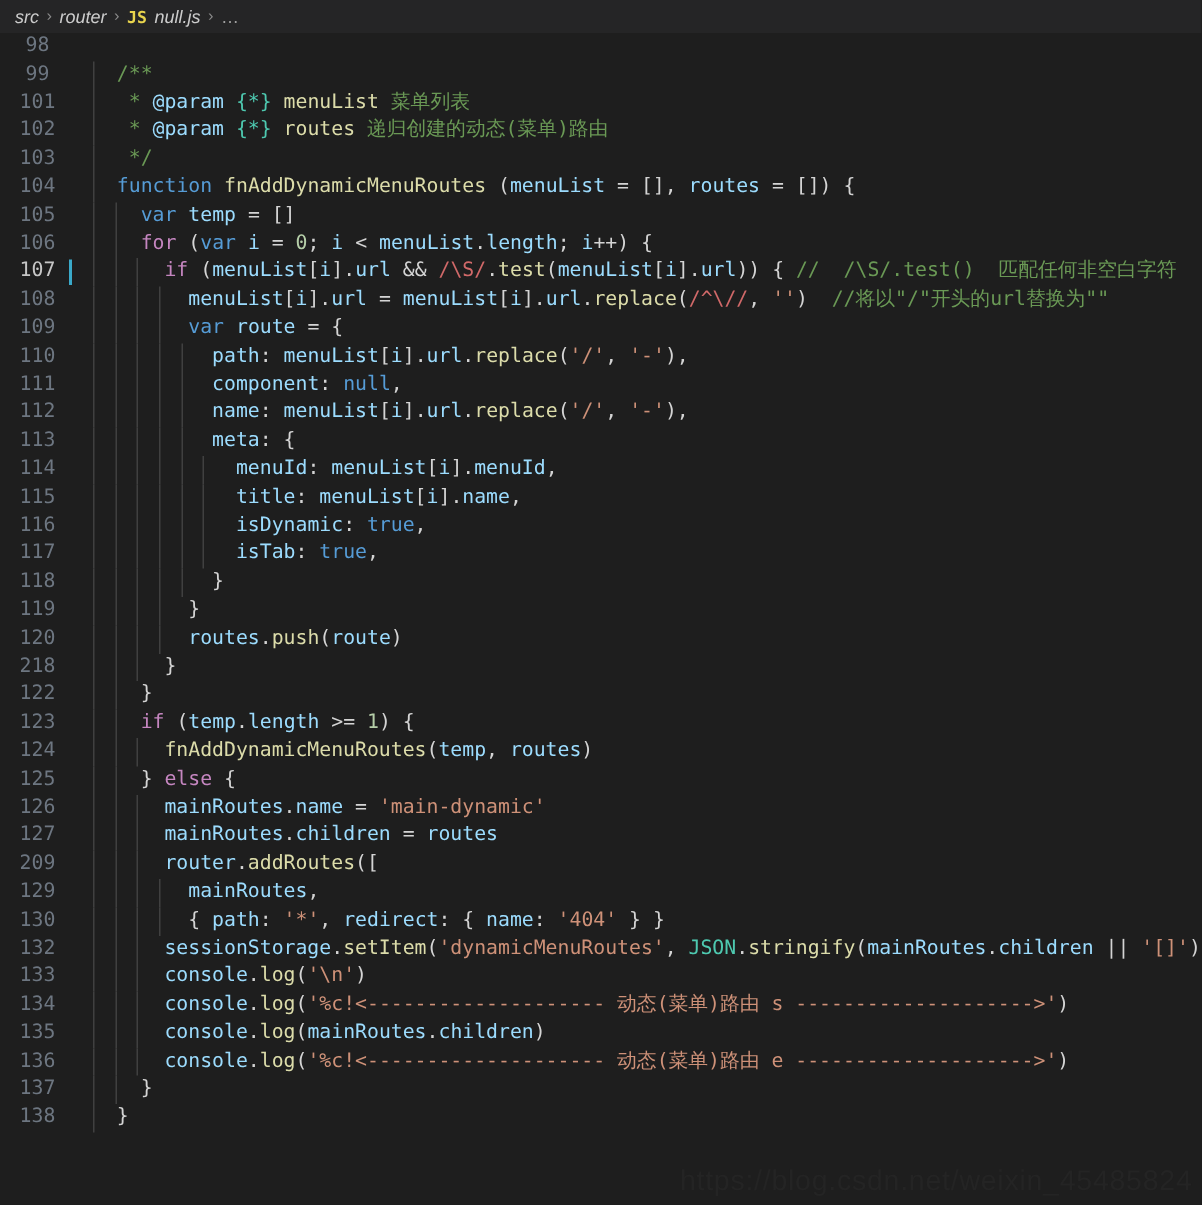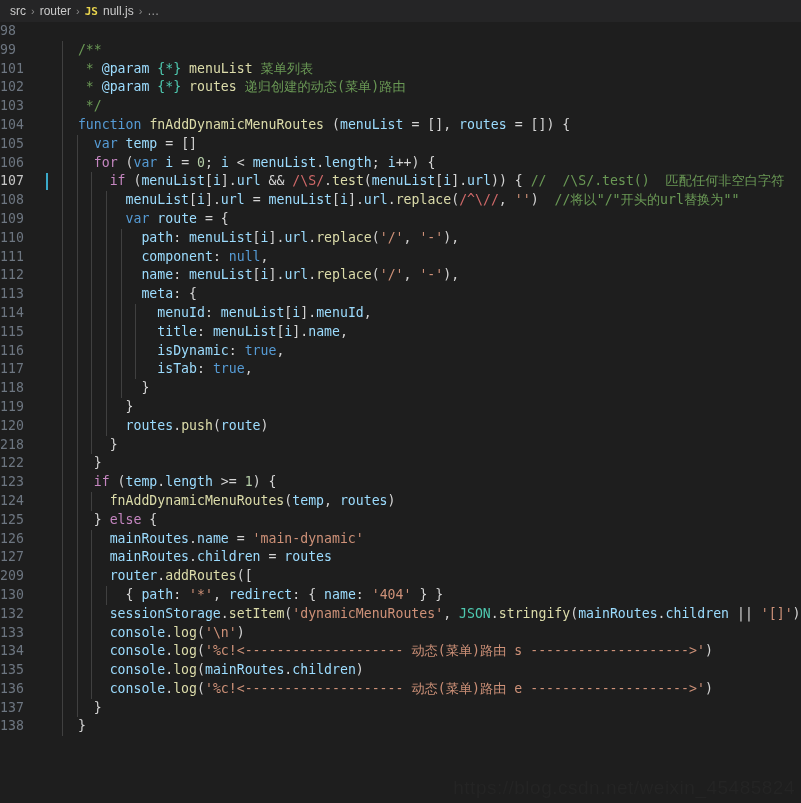--- a/index.html
+++ b/index.html
@@ -22,20 +22,21 @@
     align-items: center;
     padding-left: 10px;
     font-family: "Liberation Sans", sans-serif;
     font-size: 12px;
     color: #a9a9a9;
     white-space: nowrap;
     box-sizing: border-box;
   }
   #breadcrumb .crumb {
     color: #cccccc;
+    font-style: italic;
   }
   #breadcrumb .sep {
     color: #8a8a8a;
     margin: 0 5px;
     font-size: 11px;
   }
   #breadcrumb .js-badge {
     color: #e8d44d;
     font-weight: bold;
     font-family: "DejaVu Sans Mono", monospace;
@@ -59,21 +60,21 @@
     height: 18.8px;
     line-height: 18.8px;
     font-size: 13.2px;
     white-space: pre;
   }
   .line.active .ln { color: #c6c6c6; }
   .ln {
     position: absolute;
     left: 0;
     width: 50px;
-    text-align: left;
+    text-align: center;
     color: #6d7681;
     font-size: 13.2px;
     font-family: "DejaVu Sans Mono", "Liberation Mono", monospace;
     user-select: none;
   }
   .code {
     position: absolute;
     left: 62px;
     right: 0;
     color: #d4d4d4;
@@ -173,20 +174,21 @@
       <div class="line"><span class="ln">119</span><span class="guides"><i style="left: 0px;"></i><i style="left: 14.64px;"></i><i style="left: 29.28px;"></i><i style="left: 43.92px;"></i></span><span class="code"><span class="c-punct">        }</span></span></div>
       <div class="line"><span class="ln">120</span><span class="guides"><i style="left: 0px;"></i><i style="left: 14.64px;"></i><i style="left: 29.28px;"></i><i style="left: 43.92px;"></i></span><span class="code"><span class="c-punct">        </span><span class="c-var">routes</span><span class="c-punct">.</span><span class="c-fn">push</span><span class="c-punct">(</span><span class="c-var">route</span><span class="c-punct">)</span></span></div>
       <div class="line"><span class="ln">218</span><span class="guides"><i style="left: 0px;"></i><i style="left: 14.64px;"></i><i style="left: 29.28px;"></i></span><span class="code"><span class="c-punct">      }</span></span></div>
       <div class="line"><span class="ln">122</span><span class="guides"><i style="left: 0px;"></i><i style="left: 14.64px;"></i></span><span class="code"><span class="c-punct">    }</span></span></div>
       <div class="line"><span class="ln">123</span><span class="guides"><i style="left: 0px;"></i><i style="left: 14.64px;"></i></span><span class="code"><span class="c-punct">    </span><span class="c-ctl">if</span><span class="c-punct"> (</span><span class="c-var">temp</span><span class="c-punct">.</span><span class="c-var">length</span><span class="c-punct"> &gt;= </span><span class="c-num">1</span><span class="c-punct">) {</span></span></div>
       <div class="line"><span class="ln">124</span><span class="guides"><i style="left: 0px;"></i><i style="left: 14.64px;"></i><i style="left: 29.28px;"></i></span><span class="code"><span class="c-punct">      </span><span class="c-fn">fnAddDynamicMenuRoutes</span><span class="c-punct">(</span><span class="c-var">temp</span><span class="c-punct">, </span><span class="c-var">routes</span><span class="c-punct">)</span></span></div>
       <div class="line"><span class="ln">125</span><span class="guides"><i style="left: 0px;"></i><i style="left: 14.64px;"></i></span><span class="code"><span class="c-punct">    } </span><span class="c-ctl">else</span><span class="c-punct"> {</span></span></div>
       <div class="line"><span class="ln">126</span><span class="guides"><i style="left: 0px;"></i><i style="left: 14.64px;"></i><i style="left: 29.28px;"></i></span><span class="code"><span class="c-punct">      </span><span class="c-var">mainRoutes</span><span class="c-punct">.</span><span class="c-var">name</span><span class="c-punct"> = </span><span class="c-str">'main-dynamic'</span></span></div>
       <div class="line"><span class="ln">127</span><span class="guides"><i style="left: 0px;"></i><i style="left: 14.64px;"></i><i style="left: 29.28px;"></i></span><span class="code"><span class="c-punct">      </span><span class="c-var">mainRoutes</span><span class="c-punct">.</span><span class="c-var">children</span><span class="c-punct"> = </span><span class="c-var">routes</span></span></div>
       <div class="line"><span class="ln">209</span><span class="guides"><i style="left: 0px;"></i><i style="left: 14.64px;"></i><i style="left: 29.28px;"></i></span><span class="code"><span class="c-punct">      </span><span class="c-var">router</span><span class="c-punct">.</span><span class="c-fn">addRoutes</span><span class="c-punct">([</span></span></div>
+      <div class="line"><span class="ln">129</span><span class="guides"><i style="left: 0px;"></i><i style="left: 14.64px;"></i><i style="left: 29.28px;"></i><i style="left: 43.92px;"></i></span><span class="code"><span class="c-punct">        </span><span class="c-var">mainRoutes</span><span class="c-punct">,</span></span></div>
       <div class="line"><span class="ln">130</span><span class="guides"><i style="left: 0px;"></i><i style="left: 14.64px;"></i><i style="left: 29.28px;"></i><i style="left: 43.92px;"></i></span><span class="code"><span class="c-punct">        { </span><span class="c-var">path</span><span class="c-punct">: </span><span class="c-str">'*'</span><span class="c-punct">, </span><span class="c-var">redirect</span><span class="c-punct">: { </span><span class="c-var">name</span><span class="c-punct">: </span><span class="c-str">'404'</span><span class="c-punct"> } }</span></span></div>
       <div class="line"><span class="ln">132</span><span class="guides"><i style="left: 0px;"></i><i style="left: 14.64px;"></i><i style="left: 29.28px;"></i></span><span class="code"><span class="c-punct">      </span><span class="c-var">sessionStorage</span><span class="c-punct">.</span><span class="c-fn">setItem</span><span class="c-punct">(</span><span class="c-str">'dynamicMenuRoutes'</span><span class="c-punct">, </span><span class="c-obj">JSON</span><span class="c-punct">.</span><span class="c-fn">stringify</span><span class="c-punct">(</span><span class="c-var">mainRoutes</span><span class="c-punct">.</span><span class="c-var">children</span><span class="c-punct"> || </span><span class="c-str">'[]'</span><span class="c-punct">))</span></span></div>
       <div class="line"><span class="ln">133</span><span class="guides"><i style="left: 0px;"></i><i style="left: 14.64px;"></i><i style="left: 29.28px;"></i></span><span class="code"><span class="c-punct">      </span><span class="c-var">console</span><span class="c-punct">.</span><span class="c-fn">log</span><span class="c-punct">(</span><span class="c-str">'\n'</span><span class="c-punct">)</span></span></div>
       <div class="line"><span class="ln">134</span><span class="guides"><i style="left: 0px;"></i><i style="left: 14.64px;"></i><i style="left: 29.28px;"></i></span><span class="code"><span class="c-punct">      </span><span class="c-var">console</span><span class="c-punct">.</span><span class="c-fn">log</span><span class="c-punct">(</span><span class="c-str">'%c!&lt;-------------------- 动态(菜单)路由 s --------------------&gt;'</span><span class="c-punct">)</span></span></div>
       <div class="line"><span class="ln">135</span><span class="guides"><i style="left: 0px;"></i><i style="left: 14.64px;"></i><i style="left: 29.28px;"></i></span><span class="code"><span class="c-punct">      </span><span class="c-var">console</span><span class="c-punct">.</span><span class="c-fn">log</span><span class="c-punct">(</span><span class="c-var">mainRoutes</span><span class="c-punct">.</span><span class="c-var">children</span><span class="c-punct">)</span></span></div>
       <div class="line"><span class="ln">136</span><span class="guides"><i style="left: 0px;"></i><i style="left: 14.64px;"></i><i style="left: 29.28px;"></i></span><span class="code"><span class="c-punct">      </span><span class="c-var">console</span><span class="c-punct">.</span><span class="c-fn">log</span><span class="c-punct">(</span><span class="c-str">'%c!&lt;-------------------- 动态(菜单)路由 e --------------------&gt;'</span><span class="c-punct">)</span></span></div>
       <div class="line"><span class="ln">137</span><span class="guides"><i style="left: 0px;"></i><i style="left: 14.64px;"></i></span><span class="code"><span class="c-punct">    }</span></span></div>
       <div class="line"><span class="ln">138</span><span class="guides"><i style="left: 0px;"></i></span><span class="code"><span class="c-punct">  }</span></span></div>
     </div>
   <div id="watermark">https://blog.csdn.net/weixin_45485824</div>

